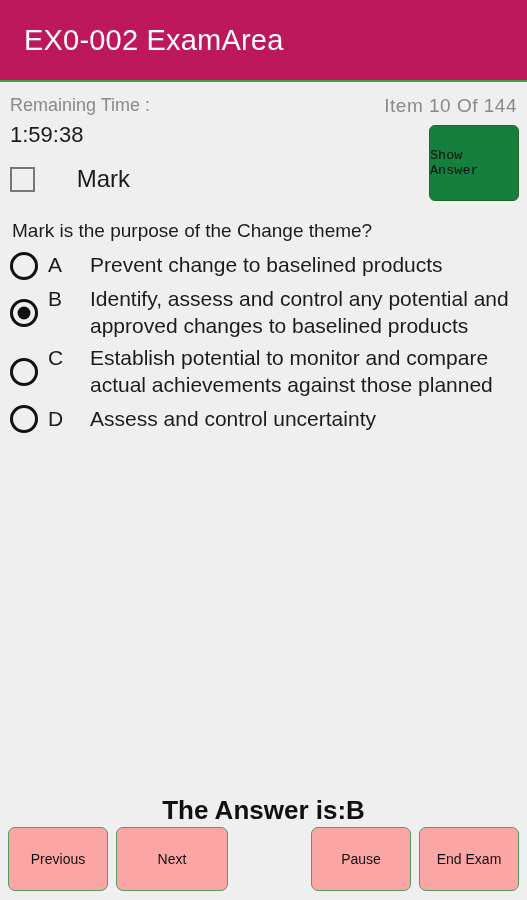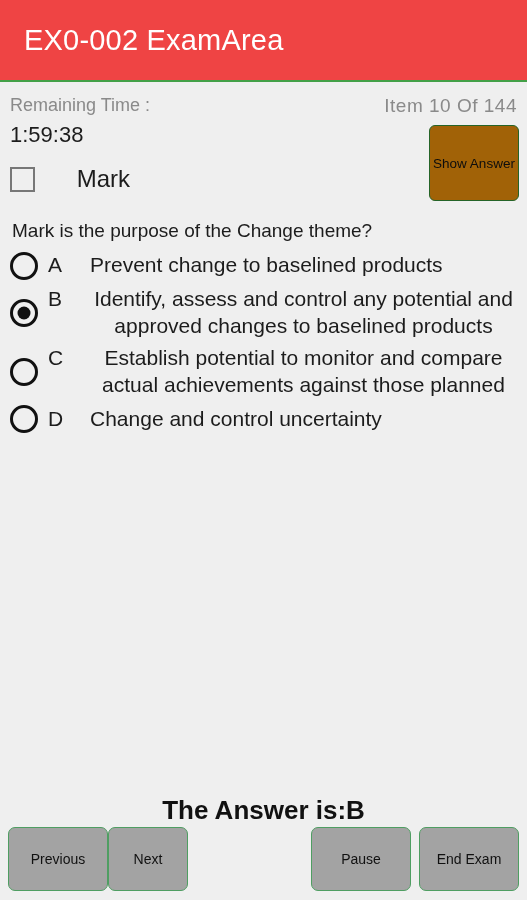--- a/index.html
+++ b/index.html
@@ -12,21 +12,21 @@
 
   body {
     font-family: "Liberation Sans", sans-serif;
     background: #efefef;
     position: relative;
   }
 
   
   .appbar {
     height: 82px;
-    background: #ef4444;
+    background: #be185d;
     display: flex;
     align-items: center;
     padding-left: 24px;
     border-bottom: 2px solid #43a047;
   }
   .appbar-title {
     color: #ffffff;
     font-size: 29px;
     letter-spacing: 0.2px;
     font-weight: 400;
@@ -80,26 +80,26 @@
     color: #1c1c1c;
     margin-left: 16px;
   }
 
   .show-answer-btn {
     position: absolute;
     right: 8px;
     top: 2px;
     width: 90px;
     height: 76px;
-    background: #a16207;
+    background: #15803d;
     border: 1px solid #256428;
     border-radius: 6px;
     color: #0d0d0d;
     font-size: 13.5px;
-    font-family: Liberation Sans, sans-serif;
+    font-family: Liberation Mono, monospace;
     display: flex;
     align-items: center;
     justify-content: center;
     cursor: pointer;
   }
 
   
   .question {
     font-size: 19px;
     color: #1c1c1c;
@@ -143,21 +143,20 @@
     font-size: 21px;
     color: #1c1c1c;
     line-height: 1.28;
   }
   .option-letter {
     width: 22px;
     flex: none;
   }
   .option-text {
     margin-left: 20px;
-    text-align: center;
   }
 
   
   .answer-line {
     position: absolute;
     left: 0;
     right: 0;
     bottom: 74px;
     text-align: center;
     font-size: 26px;
@@ -171,33 +170,33 @@
     left: 0;
     right: 0;
     bottom: 8px;
     height: 66px;
     display: flex;
     align-items: center;
     padding: 0 8px;
   }
   .nav-btn {
     height: 64px;
-    background: #a3a3a3;
+    background: #fca5a5;
     border: 1px solid #4f9e62;
     border-radius: 7px;
     color: #111;
     font-size: 14px;
     font-family: "Liberation Sans", sans-serif;
     display: flex;
     align-items: center;
     justify-content: center;
     cursor: pointer;
   }
   .btn-prev { width: 100px; }
-  .btn-next { width: 80px; }
+  .btn-next { width: 112px; margin-left: 8px; }
   .btn-pause { width: 100px; margin-left: auto; }
   .btn-end  { width: 100px; margin-left: 8px; }
 </style>
 </head>
 <body>
 
 <div class="appbar">
   <span class="appbar-title">EX0-002 ExamArea</span>
 </div>
 
@@ -242,21 +241,21 @@
     <span class="option-body">
       <span class="option-letter">C</span>
       <span class="option-text">Establish potential to monitor and compare actual achievements against those planned</span>
     </span>
   </div>
 
   <div class="option">
     <span class="radio"></span>
     <span class="option-body">
       <span class="option-letter">D</span>
-      <span class="option-text">Change and control uncertainty</span>
+      <span class="option-text">Assess and control uncertainty</span>
     </span>
   </div>
 
 </div>
 
 <div class="answer-line">The Answer is:B</div>
 
 <div class="bottom-bar">
   <div class="nav-btn btn-prev">Previous</div>
   <div class="nav-btn btn-next">Next</div>

